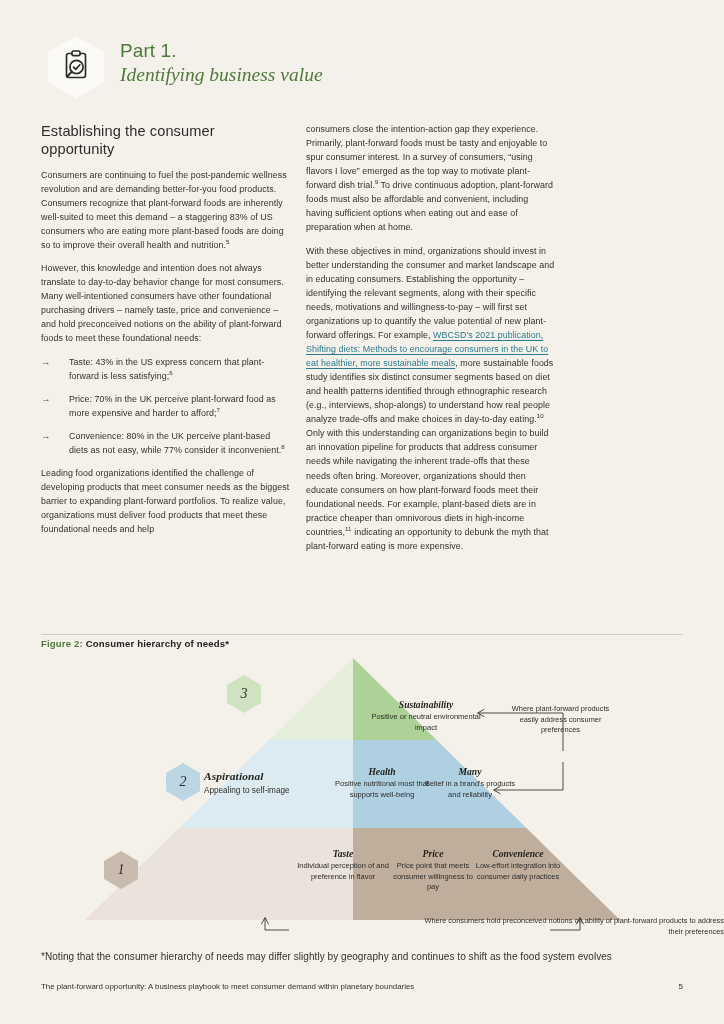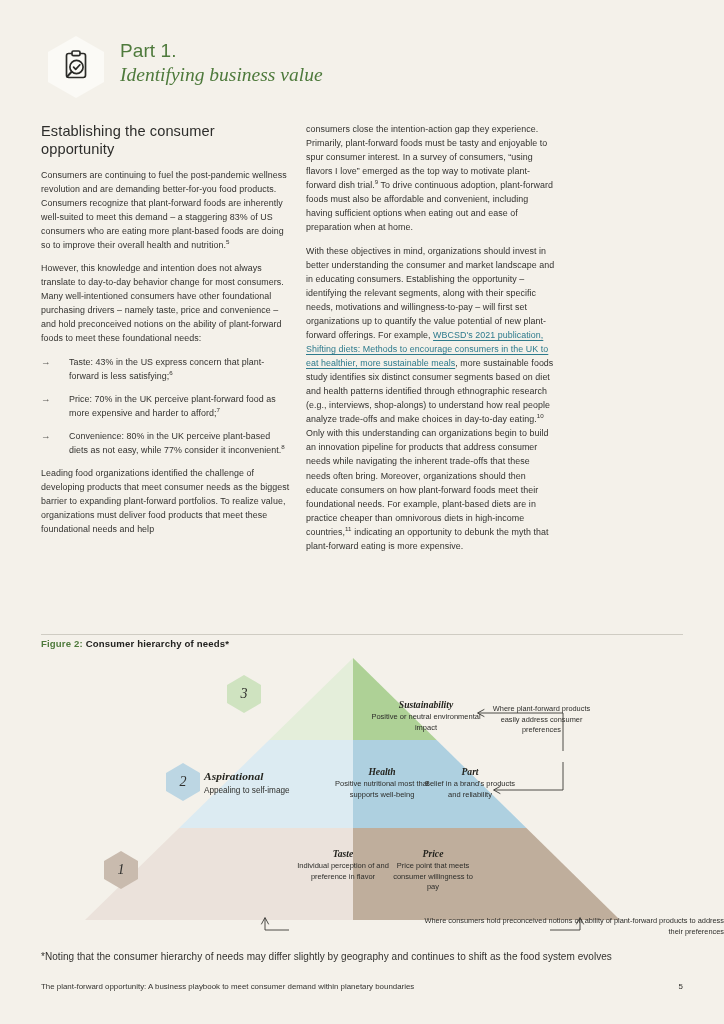--- a/index.html
+++ b/index.html
@@ -209,21 +209,21 @@
   .need.sustainability { left: 362px; top: 41px;  width: 128px; }
   .need.health         { left: 330px; top: 108px; width: 104px; }
   .need.trust          { left: 424px; top: 108px; width: 92px;  }
   .need.taste          { left: 296px; top: 190px; width: 94px;  }
   .need.price          { left: 390px; top: 190px; width: 86px;  }
   .need.convenience    { left: 466px; top: 190px; width: 104px; }
 
   
   .callout-right {
     position: absolute;
-    left: 484px;
+    left: 503px;
     top: 46px;
     width: 115px;
     text-align: center;
     font-size: 7.4px;
     line-height: 1.45;
     color: #2d2d2a;
   }
   .callout-bottom {
     position: absolute;
     left: 0px;
@@ -351,31 +351,35 @@
 
     <div class="need sustainability">
       <div class="n-name">Sustainability</div>
       <div class="n-desc">Positive or neutral environmental impact</div>
     </div>
     <div class="need health">
       <div class="n-name">Health</div>
       <div class="n-desc">Positive nutritional most that supports well-being</div>
     </div>
     <div class="need trust">
-      <div class="n-name">Part</div>
+      <div class="n-name">Many</div>
       <div class="n-desc">Belief in a brand's products and reliability</div>
     </div>
     <div class="need taste">
       <div class="n-name">Taste</div>
       <div class="n-desc">Individual perception of and preference in flavor</div>
     </div>
     <div class="need price">
       <div class="n-name">Price</div>
       <div class="n-desc">Price point that meets consumer willingness to pay</div>
     </div>
+    <div class="need convenience">
+      <div class="n-name">Convenience</div>
+      <div class="n-desc">Low-effort integration into consumer daily practices</div>
+    </div>
 
     <div class="callout-right">Where plant-forward products easily address consumer preferences</div>
   </div>
 
   <svg class="svg-overlay" width="724" height="1024" viewBox="0 0 724 1024" aria-hidden="true">
 
     <path d="M478 713 L563 713 L563 751" stroke="#3a3a36" stroke-width="0.9" fill="none"></path>
     <path d="M484 709.5 L477.5 713 L484 716.5" stroke="#3a3a36" stroke-width="0.9" fill="none" stroke-linecap="round" stroke-linejoin="round"></path>
 
     <path d="M494 790 L563 790 L563 762" stroke="#3a3a36" stroke-width="0.9" fill="none"></path>

